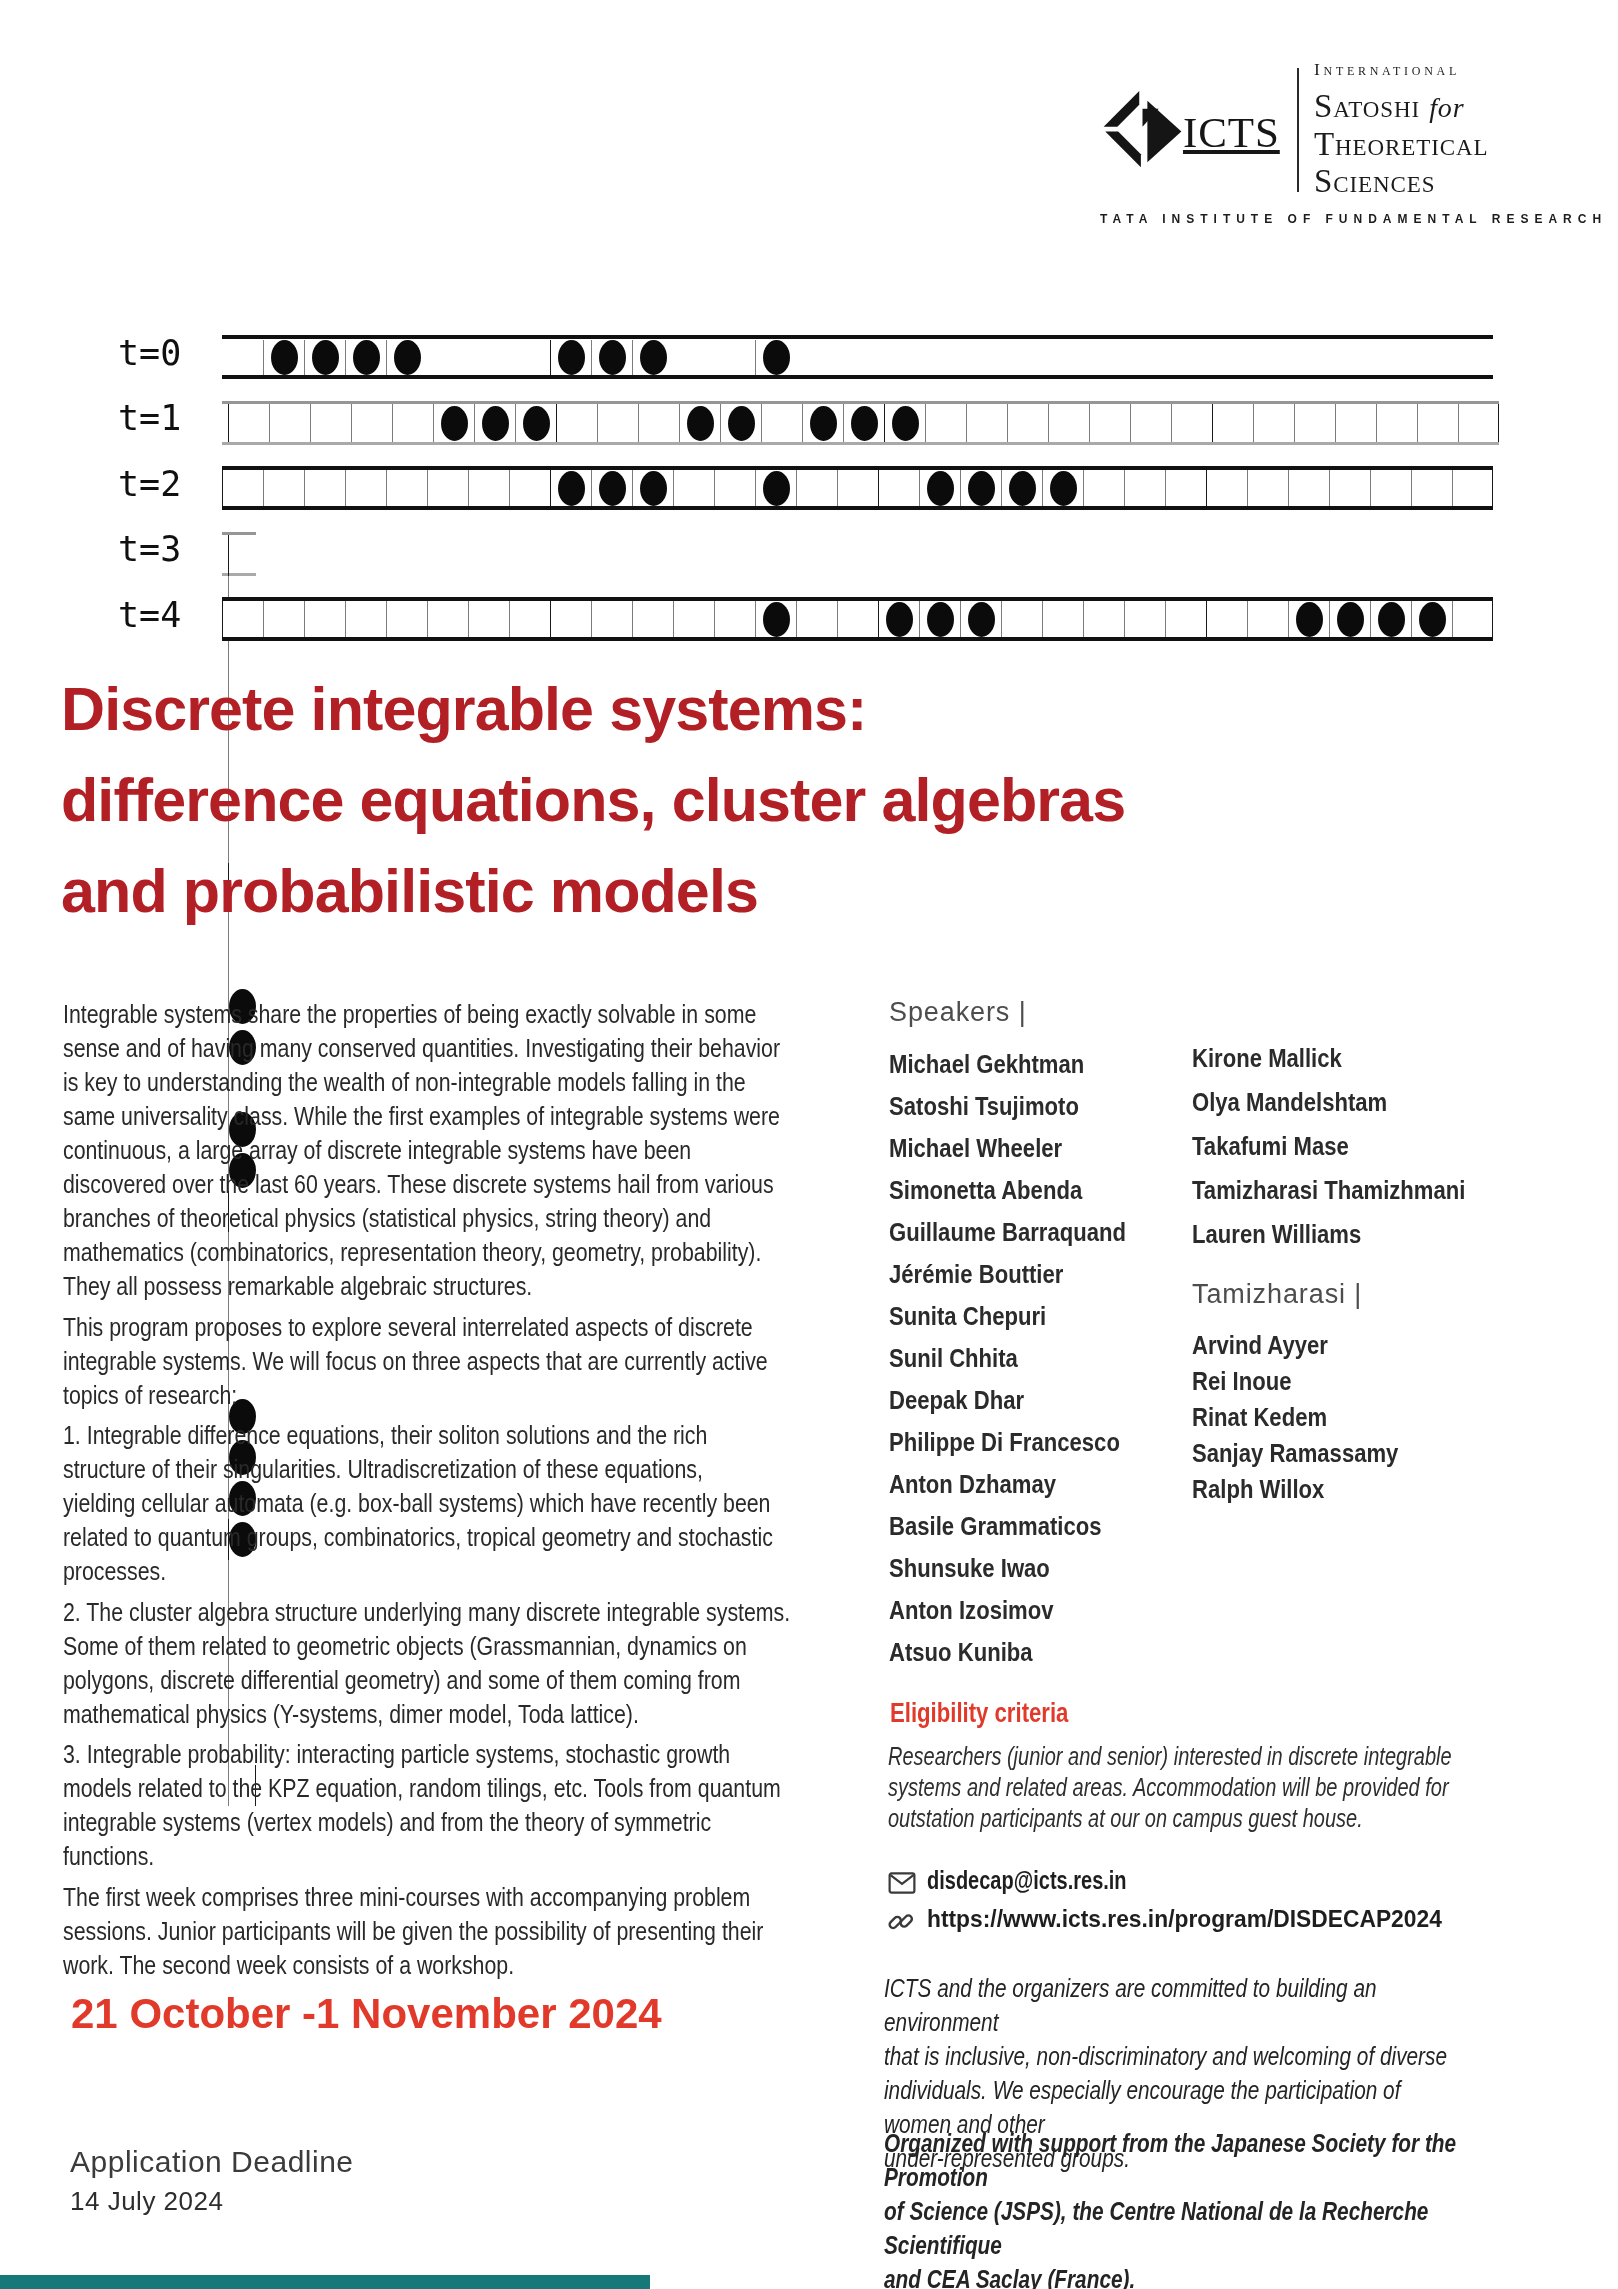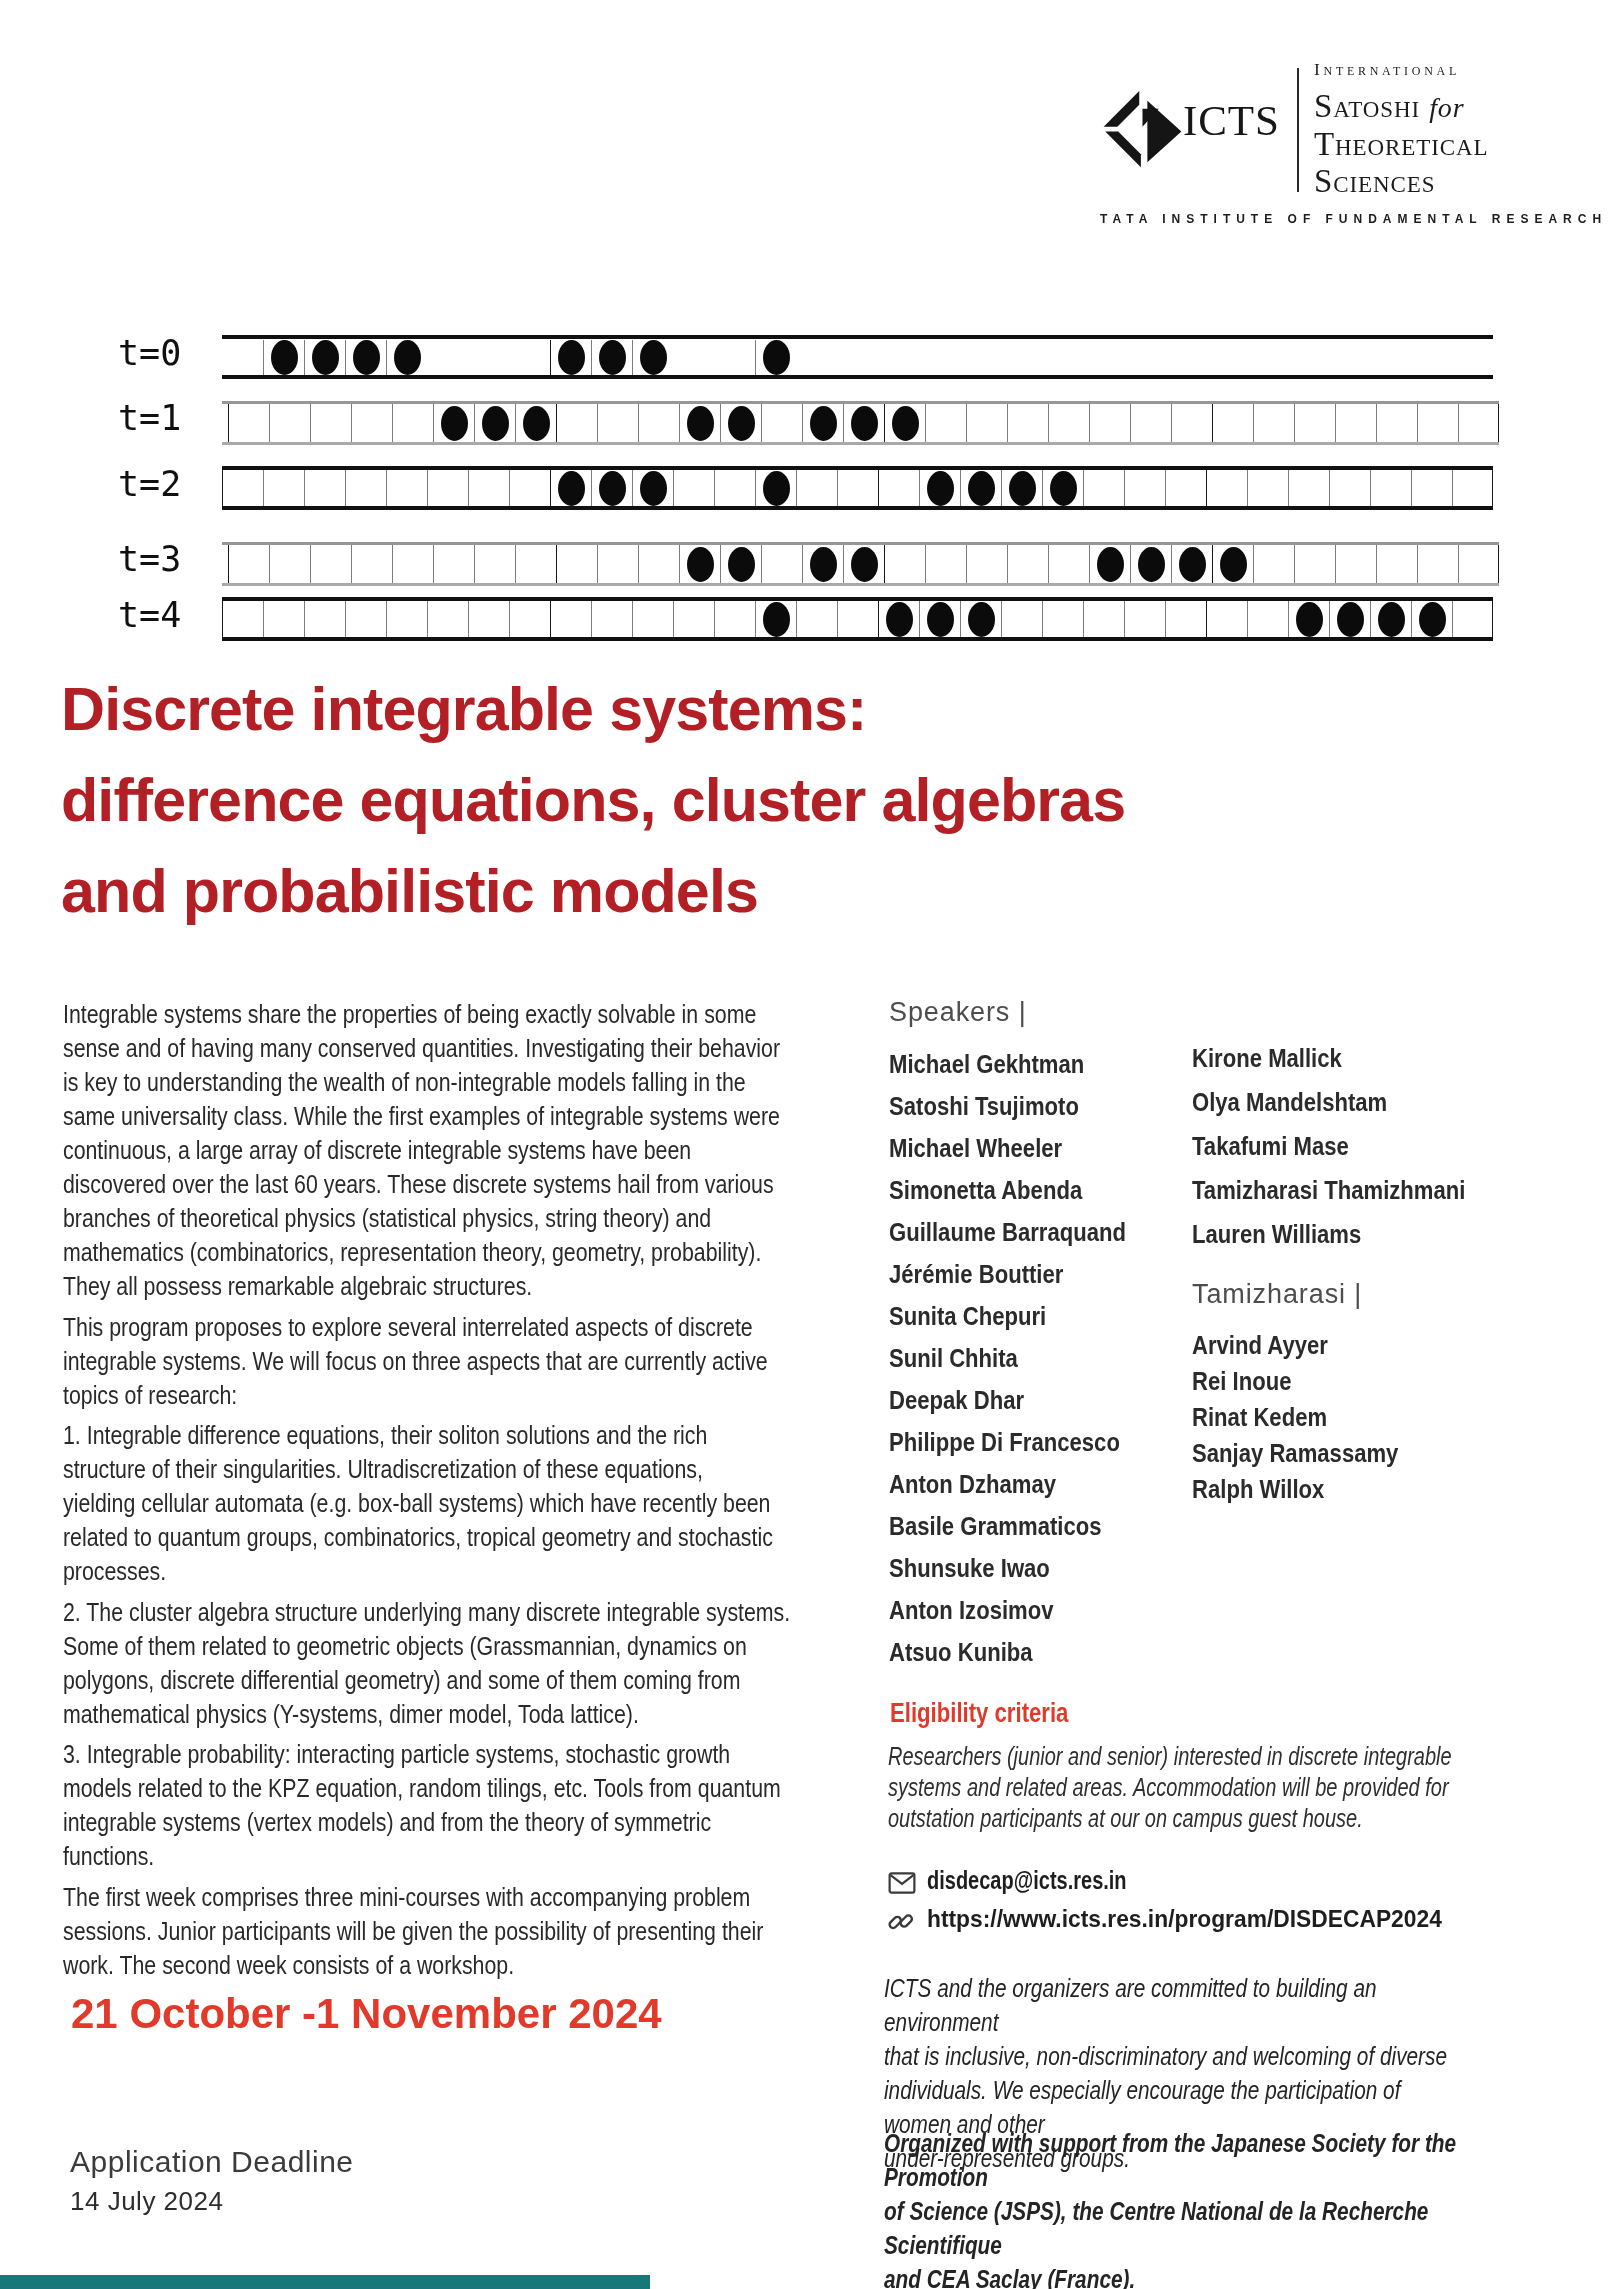--- a/index.html
+++ b/index.html
@@ -1,22 +1,22 @@
 <!DOCTYPE html>
 <html style="font-size:14.8px"><head>
 <meta charset="utf-8">
 <style>
   html,body{margin:0;padding:0;background:#e8e8e8;}
   .page{position:relative;width:1619px;height:2290px;background:#ffffff;overflow:hidden;
         font-family:"Liberation Sans",sans-serif;color:#292929;}
 
   
   .logo-mark{position:absolute;left:1102px;top:89px;}
-  .logo-acronym{position:absolute;left:1183px;top:96px;font-family:"Liberation Serif",serif;
-                font-size:43px;letter-spacing:0.9px;color:#161616;}
+  .logo-acronym{position:absolute;left:1183px;top:108px;font-family:"Liberation Serif",serif;
+                font-size:43px;letter-spacing:0.9px;color:#161616;text-decoration:underline;}
   .logo-divider{position:absolute;left:1297px;top:68px;width:1.8px;height:124px;background:#2a2a2a;}
   .logo-name{position:absolute;left:1314px;top:59px;font-family:"Liberation Serif",serif;color:#1c1c1c;}
   .logo-name .ln1{font-variant:small-caps;font-size:17.5px;letter-spacing:3.7px;margin-bottom:8.3px;}
   .logo-name .lnBig{font-variant:small-caps;font-size:33px;line-height:37px;letter-spacing:0.9px;}
   .logo-name .for{font-style:italic;font-variant:normal;font-size:28px;}
   .tifr{position:absolute;left:1100px;top:212px;font-size:12px;font-weight:bold;
         letter-spacing:6px;color:#1d1d1d;white-space:nowrap;}
 
   
   #bbs{position:absolute;left:222px;top:335px;width:1259px;}
@@ -242,21 +242,21 @@
         <div class="bbs-cell"></div>
         <div class="bbs-cell"></div>
         <div class="bbs-cell major"></div>
         <div class="bbs-cell"></div>
         <div class="bbs-cell"></div>
         <div class="bbs-cell"></div>
         <div class="bbs-cell"></div>
         <div class="bbs-cell"></div>
         <div class="bbs-cell"></div>
       </div>
-      <div class="bbs-row light" style="top: 207px;">
+      <div class="bbs-row light" style="top: 197px; flex-direction: column;">
         <div class="bbs-label">t=3</div>
         <div class="bbs-cell major"></div>
         <div class="bbs-cell"></div>
         <div class="bbs-cell"></div>
         <div class="bbs-cell"></div>
         <div class="bbs-cell"></div>
         <div class="bbs-cell"></div>
         <div class="bbs-cell"></div>
         <div class="bbs-cell"></div>
         <div class="bbs-cell major"></div>

